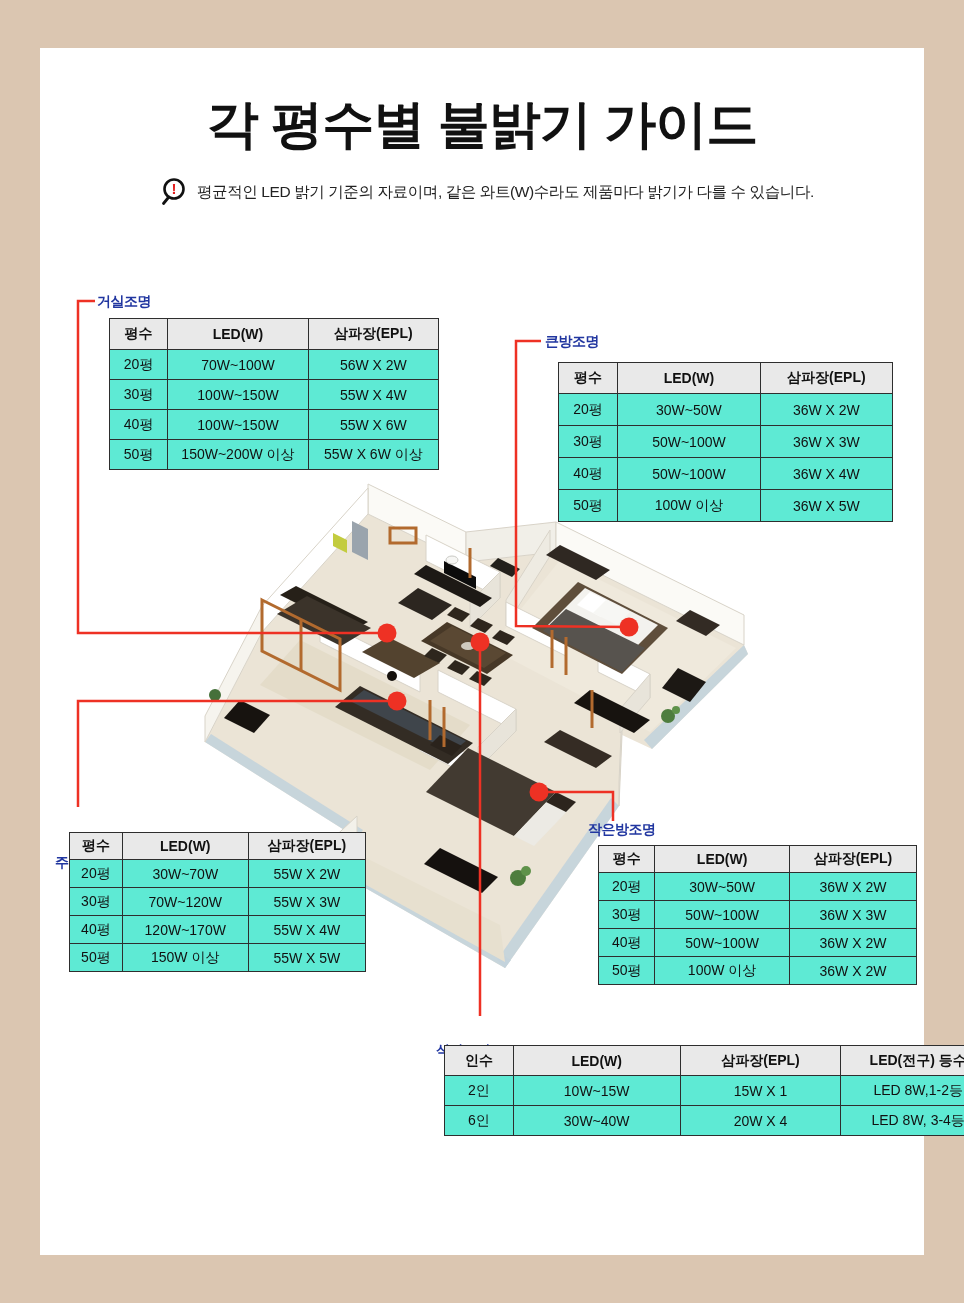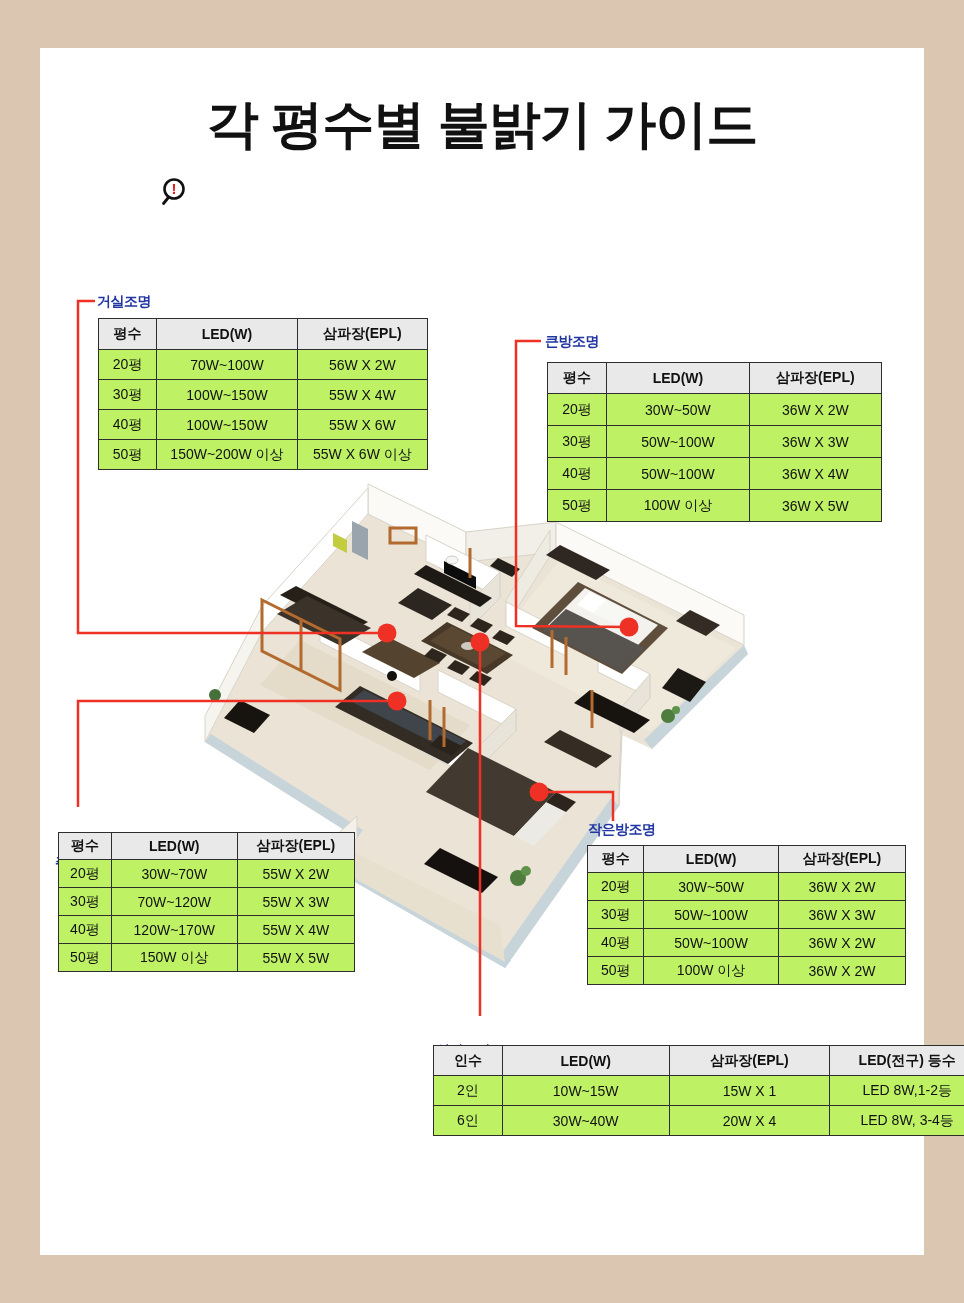--- a/index.html
+++ b/index.html
@@ -5,22 +5,22 @@
   html,body{margin:0;padding:0;}
   body{font-family:"Liberation Sans","DejaVu Sans",sans-serif;}
   .canvas{position:relative;width:964px;height:1303px;background:#dbc6b1;overflow:hidden;}
   .content{position:absolute;left:40px;top:48px;width:884px;height:1207px;background:#ffffff;}
   .page-title{position:absolute;left:0;top:90px;width:964px;text-align:center;
     font-size:52px;font-weight:bold;letter-spacing:-1px;color:#111;}
   .disclaimer{position:absolute;left:160px;top:177px;width:700px;display:flex;align-items:center;gap:7px;}
   .disclaimer-text{font-size:15.5px;color:#222;letter-spacing:-0.4px;white-space:nowrap;}
   .plan-svg{position:absolute;left:0;top:0;width:964px;height:1303px;}
   .tbl-label{position:absolute;font-size:14px;font-weight:bold;color:#2136a0;letter-spacing:-0.5px;}
-  table.tbl{position:absolute;border-collapse:collapse;table-layout:fixed;background:#bef264;
-    font-size:14px;color:#111;}
+  table.tbl{position:absolute;border-collapse:collapse;table-layout:fixed;background:#5eead4;
+    font-size:14px;color:#111;margin-left:11px;}
   table.tbl th,table.tbl td{border:1.6px solid #2e2e2e;text-align:center;vertical-align:middle;
     padding:0;overflow:hidden;white-space:nowrap;}
   table.tbl th{background:#e9e9e9;font-weight:bold;}
   
   .tbl-living{left:98px;top:318px;width:330px;}
   .tbl-living th{height:30px;} .tbl-living td{height:29px;}
   .tbl-living th:nth-child(1),.tbl-living td:nth-child(1){width:17.4%;}
   .tbl-living th:nth-child(2),.tbl-living td:nth-child(2){width:42.4%;}
   
   .tbl-bigroom{left:547px;top:362px;width:335px;}
@@ -167,20 +167,21 @@
   </svg>
 
   <div class="page-title">각 평수별 불밝기 가이드</div>
 
   <div class="disclaimer">
     <svg width="30" height="30" viewBox="0 0 30 30">
       <circle cx="14" cy="12" r="9.5" fill="none" stroke="#111" stroke-width="2.6"></circle>
       <line x1="8" y1="21" x2="3.5" y2="26.5" stroke="#111" stroke-width="2.8" stroke-linecap="round"></line>
       <text x="14" y="17" text-anchor="middle" font-size="15" font-weight="bold" fill="#e31e1e" font-family="Liberation Sans, sans-serif">!</text>
     </svg>
+    <span class="disclaimer-text">평균적인 LED 밝기 기준의 자료이며, 같은 와트(W)수라도 제품마다 밝기가 다를 수 있습니다.</span>
   </div>
 
   <div class="tbl-label" style="left:97px;top:293px;">거실조명</div>
   <div class="tbl-label" style="left:545px;top:333px;">큰방조명</div>
   <div class="tbl-label" style="left:55px;top:806px;margin-top:48px;">주방조명</div>
   <div class="tbl-label" style="left:588px;top:821px;">작은방조명</div>
   <div class="tbl-label" style="left:436px;top:1042px;">식탁조명</div>
 
   <table class="tbl tbl-living">
       <thead>

